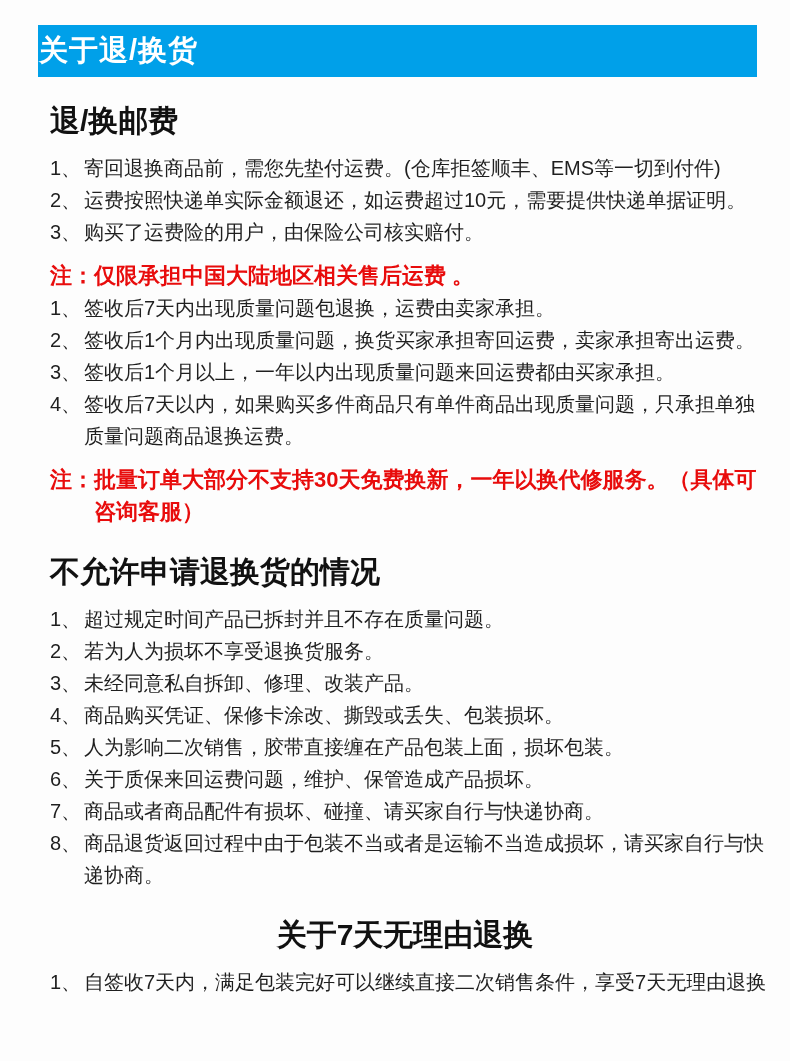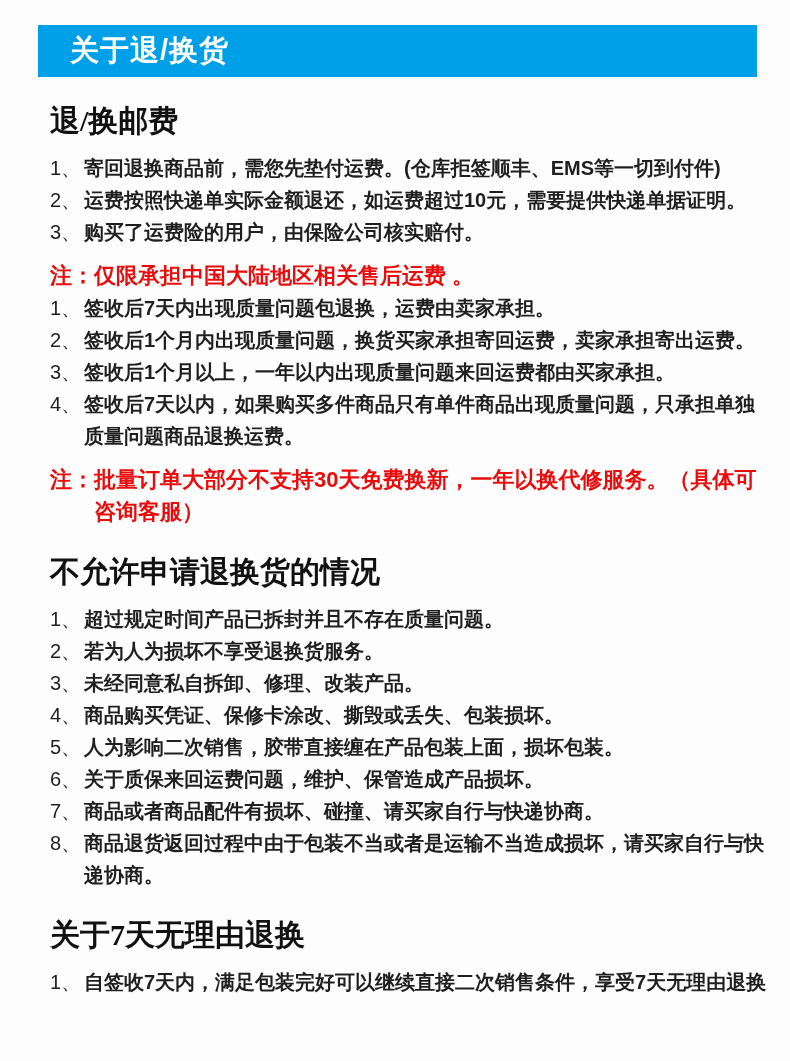--- a/index.html
+++ b/index.html
@@ -15,57 +15,56 @@
     background: #fdfdfd;
     overflow: hidden;
     box-sizing: border-box;
   }
   .header-bar {
     margin: 25px 33px 0 38px;
     height: 52px;
     background: #00a0e9;
     display: flex;
     align-items: center;
-    padding-left: 32px;
+    padding-left: 1px;
   }
   .header-title {
     color: #ffffff;
     font-size: 29px;
     font-weight: bold;
     letter-spacing: 1px;
   }
   .section-title {
     font-size: 30px;
     font-weight: bold;
     color: #111111;
     line-height: 36px;
     margin: 26px 30px 13px 50px;
-    font-family: Liberation Serif, serif;
   }
   .section-title.first {
     margin-top: 26px;
   }
   .section-title.last {
+    text-align: center;
   }
   .items {
     margin: 0 20px 0 50px;
   }
   .item {
     display: flex;
     font-size: 20px;
     line-height: 32px;
     color: #1f1f1f;
   }
   .item .num {
     flex: none;
     width: 34px;
   }
   .item .txt {
     flex: 1;
-    font-weight: bold;
   }
   .note {
     display: flex;
     margin: 12px 20px 0 50px;
     font-size: 22px;
     font-weight: bold;
     line-height: 32px;
     color: #e80c0c;
   }
   .note .prefix {

